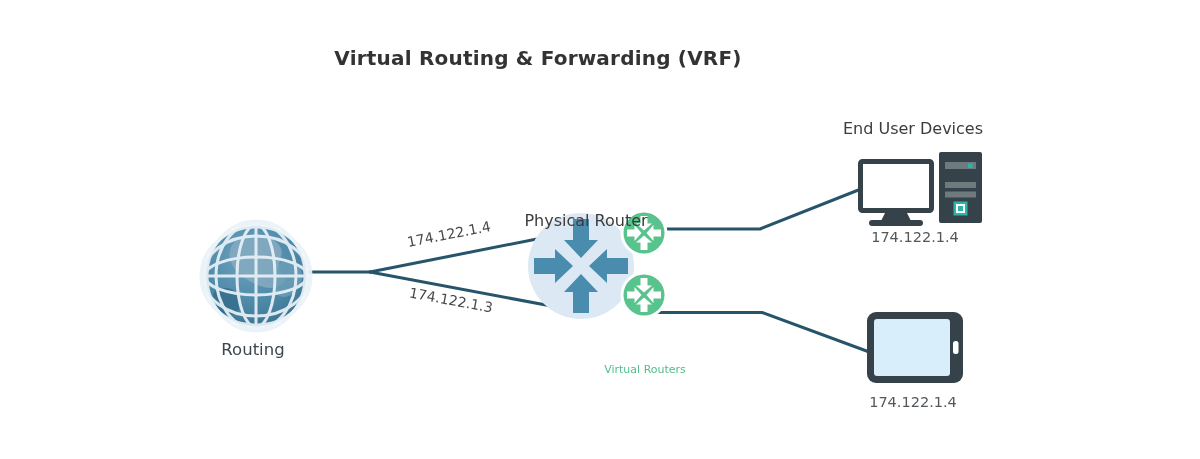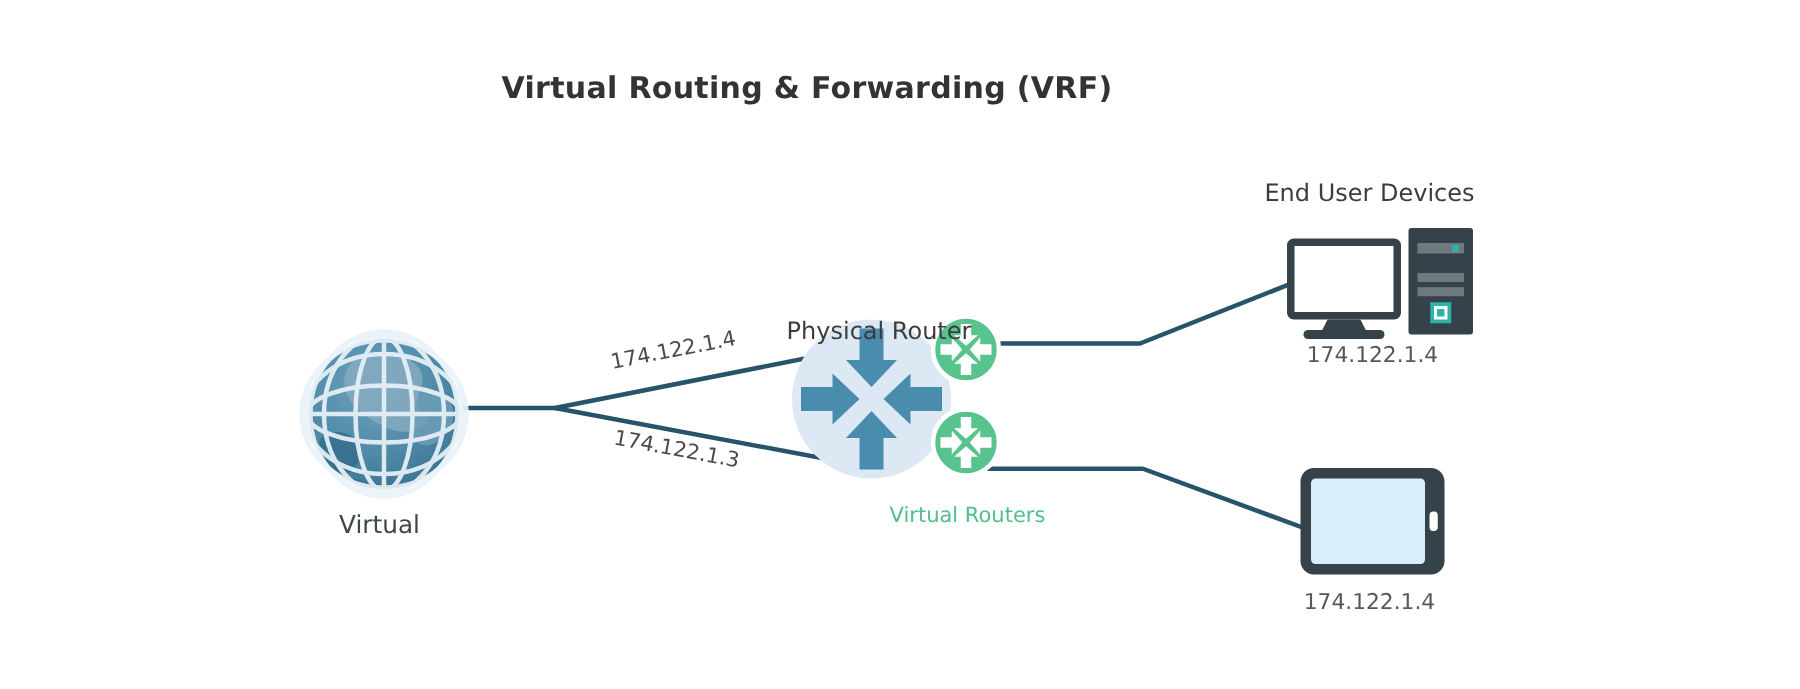--- a/index.html
+++ b/index.html
@@ -7,21 +7,21 @@
     position:relative;width:1076px;height:459px;background:#ffffff;
     font-family:"DejaVu Sans","Liberation Sans",sans-serif;overflow:hidden;
   }
   .layer{position:absolute;left:0;top:0;width:1200px;height:459px;}
   .lbl{position:absolute;color:#3a3a3a;white-space:nowrap;line-height:1.2;}
   .title{
     left:0;right:0;top:46px;text-align:center;
     font-size:20px;font-weight:bold;color:var(--text-dark,#333);letter-spacing:.2px;
   }
   .node-label{text-align:center;font-size:16px;color:#3c3c3c;}
-  .green-label{color:var(--green-label,#50bf8b);font-size:14px;}
+  .green-label{color:var(--green-label,#50bf8b);font-size:11px;margin-top:27px;}
   .ip-label{font-size:14.5px;color:var(--text-gray,#53585c);text-align:center;}
   .wire-label{font-size:14px;color:#4a4a4a;text-align:center;transform-origin:center;}
 </style>
 </head>
 <body>
 
 <div class="stage">
 
   <svg class="layer" viewBox="0 0 1200 459" aria-hidden="true">
     <defs>
@@ -100,21 +100,21 @@
 
     <g>
       <rect x="867" y="312" width="96" height="71" rx="9" style="fill:var(--device-dark,#35424a)"></rect>
       <rect x="874" y="319" width="76" height="57" rx="3" style="fill:var(--screen-blue,#d9eefb)"></rect>
       <rect x="953" y="341" width="5.5" height="13" rx="2.5" fill="#ffffff"></rect>
     </g>
   </svg>
 
   <div class="lbl title">Virtual Routing &amp; Forwarding (VRF)</div>
 
-  <div class="lbl node-label" style="left:183px;top:340px;width:140px;font-size:16.5px;color:#3d464d;">Virtual</div>
+  <div class="lbl node-label" style="left:183px;top:340px;width:140px;font-size:16.5px;color:#3d464d;">Routing</div>
 
   <div class="lbl node-label" style="left:506px;top:171px;width:160px;margin-top:40px;">Physical Router</div>
 
   <div class="lbl node-label green-label" style="left:565px;top:336px;width:160px;">Virtual Routers</div>
 
   <div class="lbl node-label" style="left:833px;top:119px;width:160px;">End User Devices</div>
 
   <div class="lbl wire-label" style="left:379px;top:226px;width:140px;transform:rotate(-11deg);">174.122.1.4</div>
 
   <div class="lbl wire-label" style="left:381px;top:292px;width:140px;transform:rotate(10.5deg);">174.122.1.3</div>

